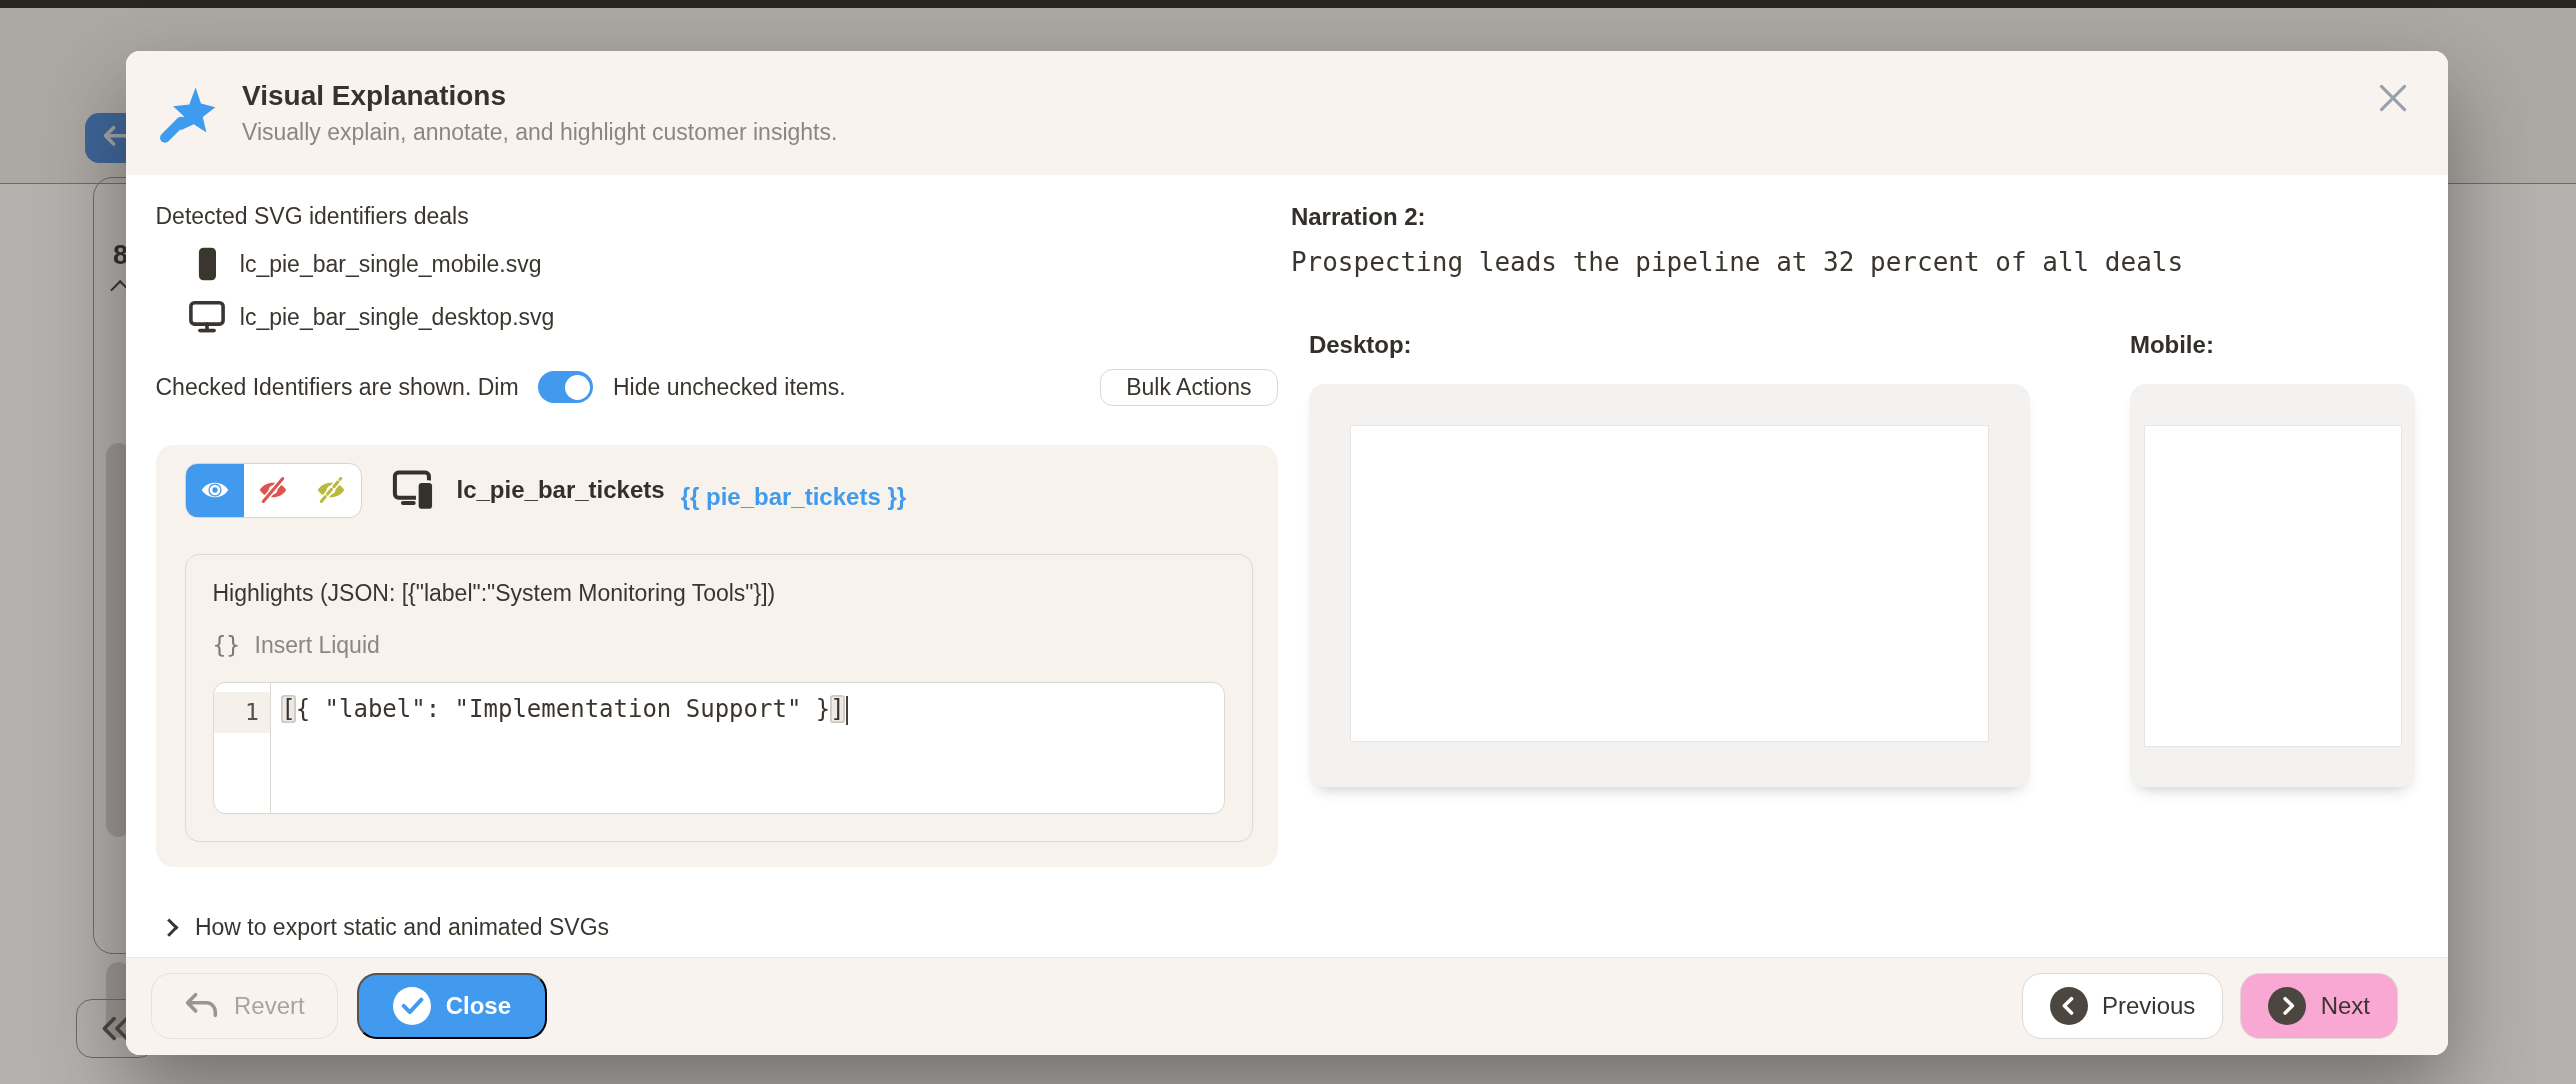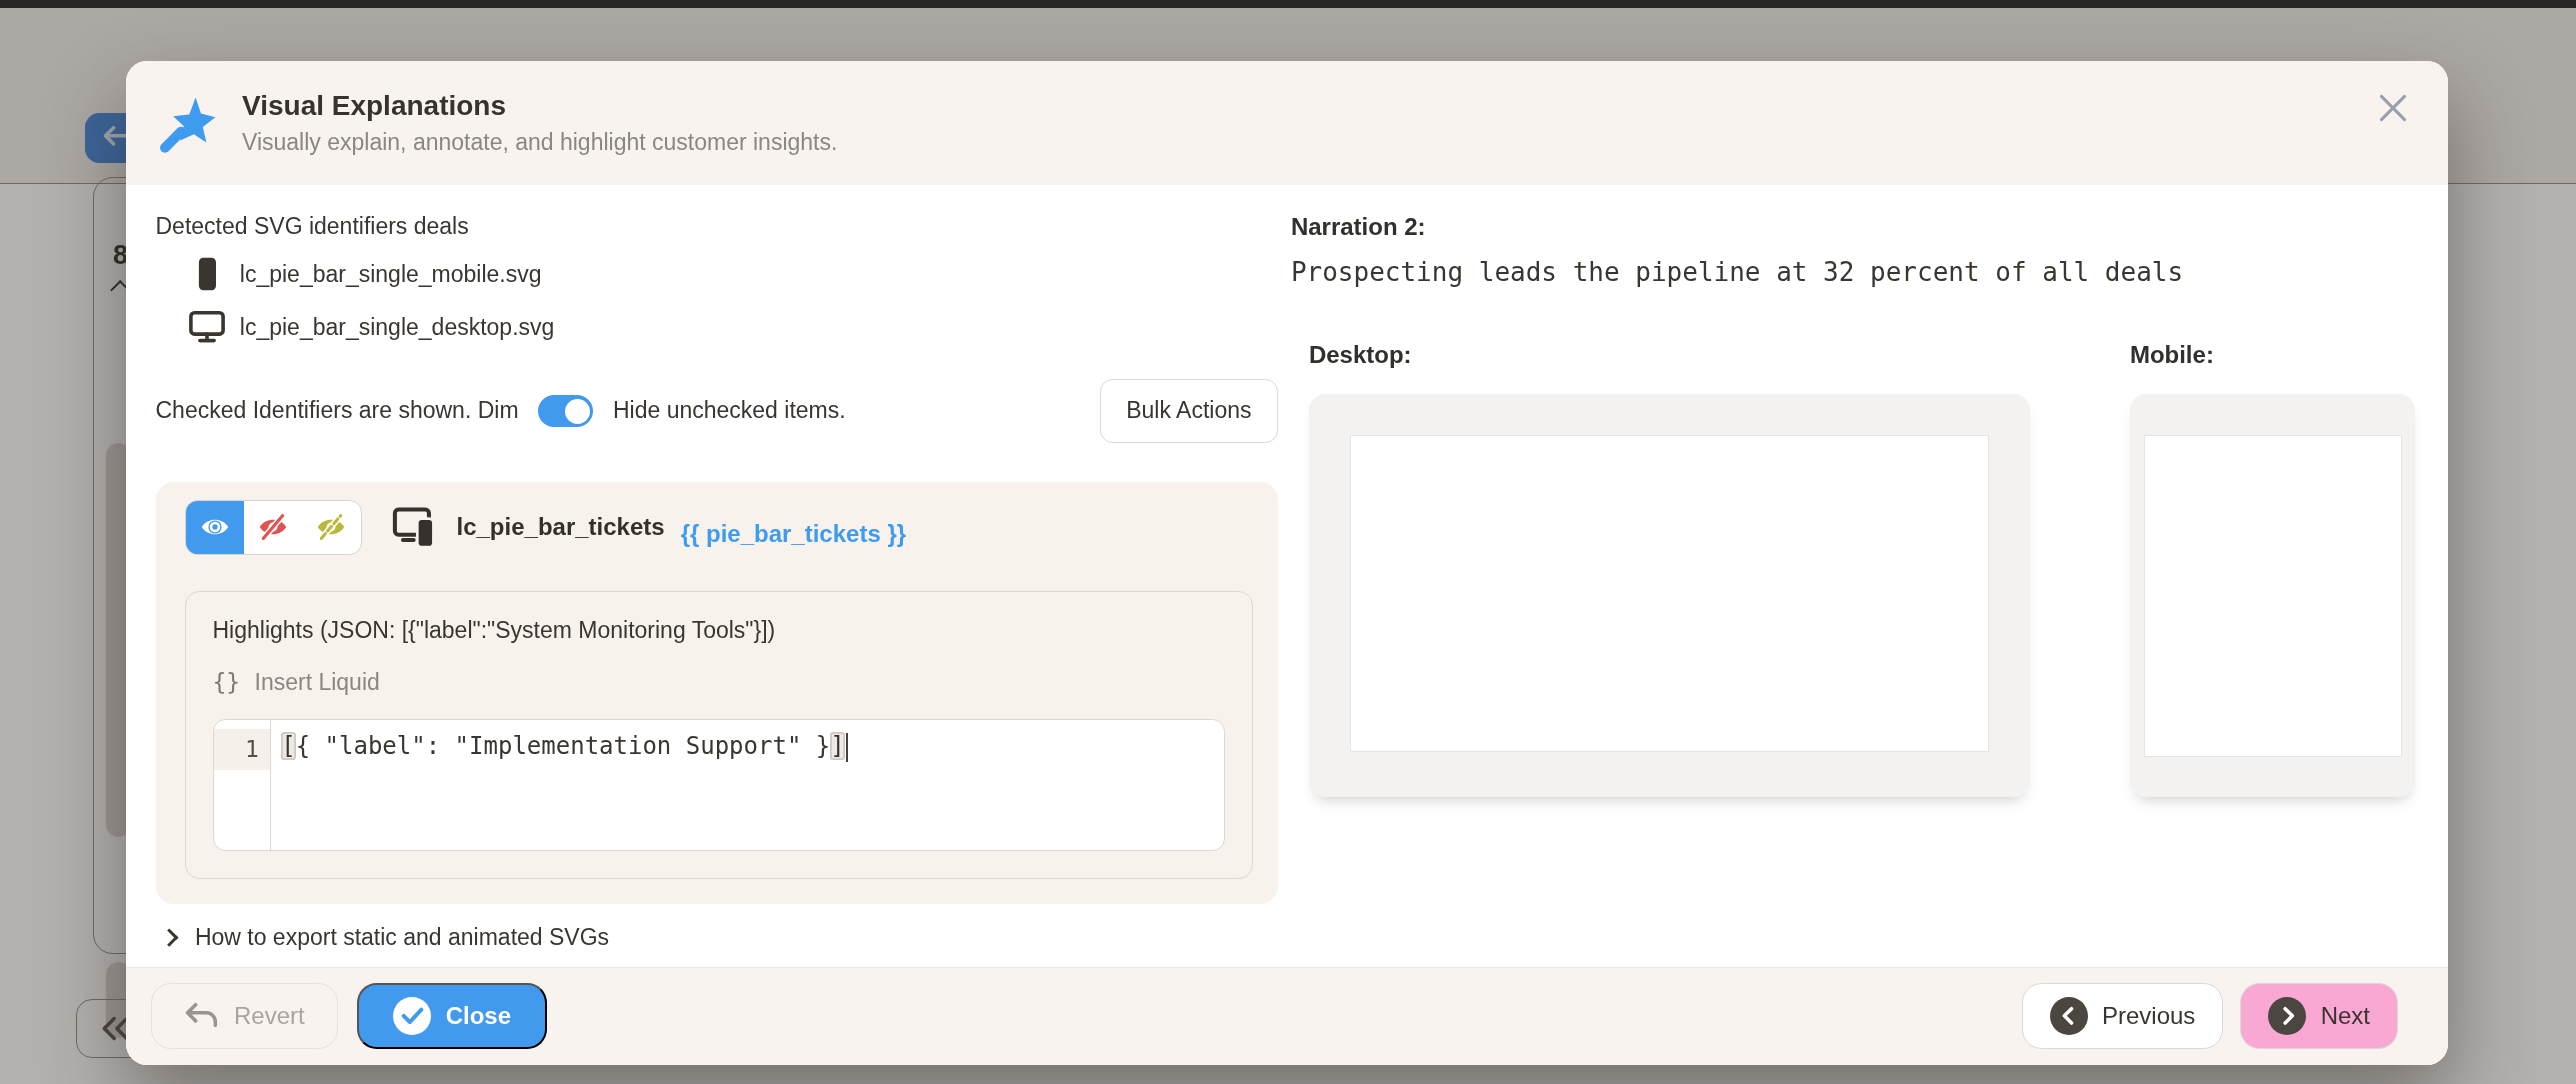--- a/index.html
+++ b/index.html
@@ -31,38 +31,38 @@
   .bg-card { position:absolute; left:93px; top:177px; width:1199px; height:777px; border:1.8px solid #8f8a85; border-radius:19.7px; z-index:1; }
   .bg-marker { position:absolute; left:113px; top:240px; font-size:27px; font-weight:700; color:#2c2824; z-index:1; }
   .bg-caret { position:absolute; left:113px; top:283px; width:14.3px; height:14.3px; border-left:2.7px solid #2c2824; border-top:2.7px solid #2c2824; transform:rotate(45deg); z-index:1; }
   .bg-pill { position:absolute; left:106px; width:25px; border-radius:12.5px; background:#d6d2ce; z-index:1; }
   .back-btn { position:absolute; left:85px; top:113px; width:68px; height:50px; border-radius:14.3px; background:#3e82d6; display:flex; align-items:center; justify-content:center; z-index:1; }
   .collapse-btn { position:absolute; left:76px; top:999px; width:79px; height:59px; border-radius:16px; border:1.8px solid #8f8a85; display:flex; align-items:center; justify-content:center; z-index:1; }
 
   .overlay { position:absolute; inset:0; background:rgba(58,52,48,0.37); z-index:5; }
 
   
-  .modal { position:absolute; left:126px; top:61px; width:2322px; height:1004px; background:#ffffff; border-radius:21px; z-index:10; box-shadow:0 36px 81px rgba(40,35,30,0.45); display:flex; flex-direction:column; overflow:hidden; }
+  .modal { position:absolute; left:126px; top:51px; width:2322px; height:1004px; background:#ffffff; border-radius:14px; z-index:10; box-shadow:0 36px 81px rgba(40,35,30,0.45); display:flex; flex-direction:column; overflow:hidden; }
 
   .modal-header { height:124px; flex:0 0 124px; background:#f8f3ef; display:flex; align-items:center; padding-left:30px; gap:23px; position:relative; }
   .modal-title { font-size:28px; font-weight:600; color:#36322d; }
   .modal-subtitle { font-size:23px; color:#8c8680; margin-top:7.2px; }
   .close-x { position:absolute; right:36px; top:27px; width:39px; height:39px; display:flex; align-items:center; justify-content:center; cursor:pointer; }
 
   .modal-body { flex:1; display:flex; padding:23px 36px 0 29.5px; background:#fff; }
   .col-left { width:1122px; flex:0 0 1122px; display:flex; flex-direction:column; }
   .col-right { margin-left:13.4px; flex:1; }
 
   .detected-heading { font-size:23px; color:#3a362f; margin-top:5.4px; }
   .file-row { display:flex; align-items:center; gap:14.3px; margin-left:32px; margin-top:14.3px; font-size:23px; color:#3a362f; height:39px; }
 
   .toggle-row { display:flex; align-items:center; margin-top:32px; font-size:23px; color:#3a362f; }
   .switch { width:55px; height:32px; border-radius:16px; background:#429aee; position:relative; margin:0 19.7px; flex:0 0 55px; }
   .switch .knob { position:absolute; right:3.6px; top:3.6px; width:25px; height:25px; border-radius:50%; background:#fff; }
-  .bulk-btn { margin-left:auto; height:64px; padding:0 25px; border-radius:12.5px; border:1.8px solid #dcd7d2; background:#fff; font-size:23px; color:#3a362f; display:flex; align-items:center;text-align:center; }
+  .bulk-btn { margin-left:auto; height:37px; padding:0 25px; border-radius:12.5px; border:1.8px solid #dcd7d2; background:#fff; font-size:23px; color:#3a362f; display:flex; align-items:center;text-align:center; }
 
   .ident-card { margin-top:39px; background:#f8f2ed; border-radius:18px; padding:18px 25px 25px 29px; }
   .ident-head { display:flex; align-items:center; }
   .seg-control { width:177px; height:55px; border-radius:12.5px; border:1.8px solid #d9d4cf; background:#fff; display:flex; overflow:hidden; }
   .seg { flex:1; display:flex; align-items:center; justify-content:center; }
   .seg.active { background:#429aee; }
   .ident-name { font-size:24px; font-weight:700; color:#332f2a; margin-left:18px; }
   .ident-liquid { font-size:24px; font-weight:700; color:#3f9bed; margin-left:16px;margin-top:13px; }
   .devices-icon { margin-left:30px; }
 

